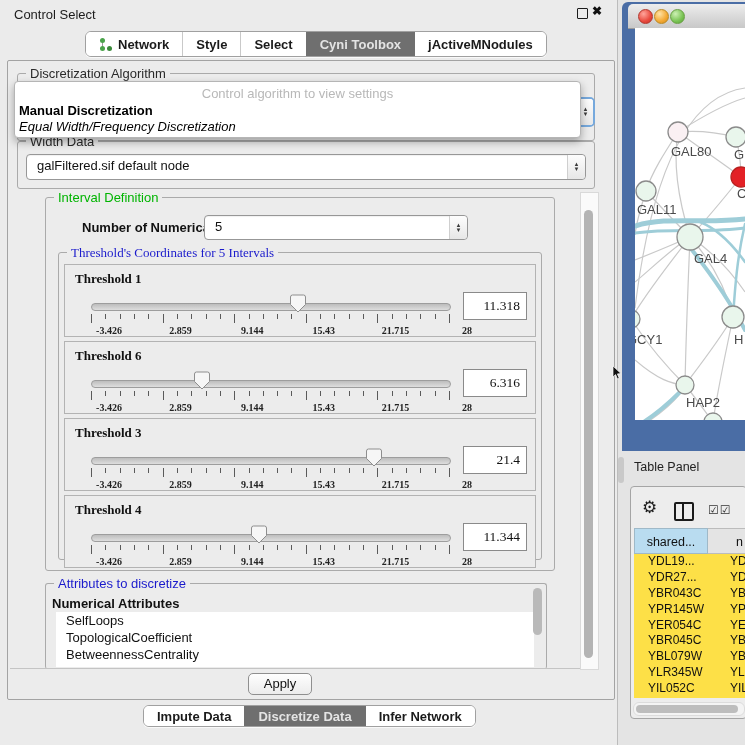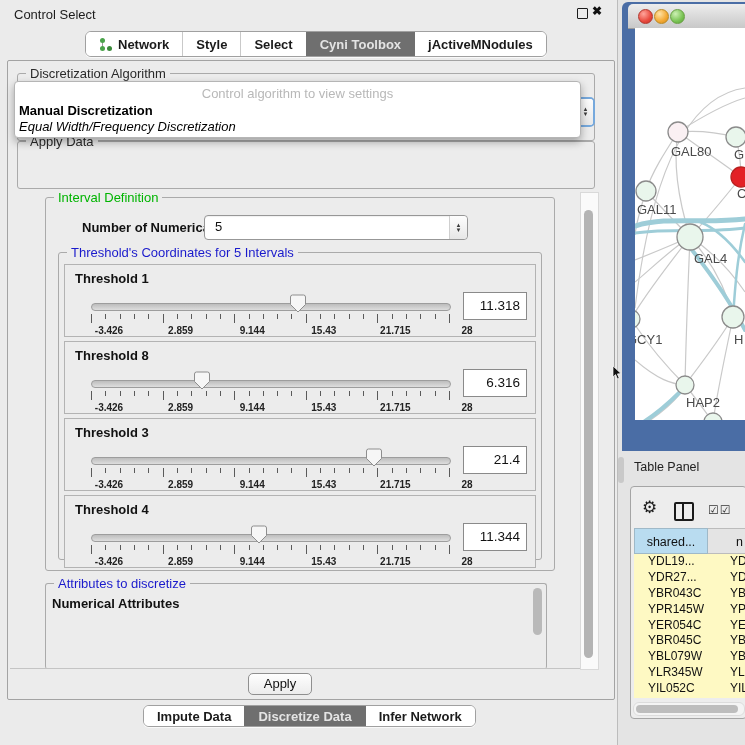--- a/index.html
+++ b/index.html
@@ -87,21 +87,21 @@
   #table-panel{position:absolute;left:630px;top:486px;width:115px;height:231px;border:1px solid #a5a5a5;border-radius:4px;background:#ededed;overflow:hidden;}
   #tp-gear{position:absolute;left:11px;top:10px;font-size:17px;color:#1d1d1d;font-family:"DejaVu Sans",sans-serif;}
   #tp-columns{position:absolute;left:43px;top:15px;width:16px;height:15px;border:2px solid #1a1a1a;border-radius:2px;}
   #tp-columns::after{content:"";position:absolute;left:6px;top:0;width:2px;height:15px;background:#1a1a1a;}
   #tp-checks{position:absolute;left:77px;top:16px;font-size:12px;color:#333;letter-spacing:1px;font-family:"DejaVu Sans",sans-serif;}
   #tp-table{position:absolute;left:3px;top:41px;right:0;}
   #tp-head{display:flex;height:26px;}
   .hcell{font-size:12.5px;line-height:26px;border:1px solid #9fb9c8;}
   #hcell-0{width:72px;text-align:center;background:#b9dcf0;}
   #hcell-1{flex:1;background:#e4e4e4;border-color:#bcbcbc;border-left:none;padding-left:28px;}
-  #tp-rows{position:absolute;left:3px;top:67px;right:0;height:144px;overflow:hidden;background:#fef9c3;}
+  #tp-rows{position:absolute;left:3px;top:67px;right:0;height:144px;overflow:hidden;background:#fde047;}
   .trow{display:flex;height:15.9px;font-size:12px;}
   .tcell0{width:74px;padding-left:14px;white-space:nowrap;overflow:hidden;}
   .tcell1{flex:1;padding-left:8px;white-space:nowrap;overflow:hidden;}
   #tp-hscroll{position:absolute;left:2px;top:215px;width:110px;height:12px;background:#f4f4f4;border:1px solid #dcdcdc;border-radius:6px;}
   #tp-hscroll .hthumb{position:absolute;left:2px;top:1.5px;width:102px;height:8px;border-radius:4px;background:#bdbdbd;}
 
   #cursor{position:absolute;left:612px;top:366px;z-index:50;}
 </style>
 </head>
 <body>
@@ -141,35 +141,42 @@
           <span>▼</span>
         </span>
     </div>
     <div id="algo-popup">
       <div class="ph">Control algorithm to view settings</div>
       <div class="opt opt1">Manual Discretization</div>
       <div class="opt opt2">Equal Width/Frequency Discretization</div>
     </div>
 
     <div class="groupbox" style="left:9px;top:80px;width:576px;height:46px;">
-      <span class="gtitle">Apply Data</span>
+      <span class="gtitle">Width Data</span>
+      <div class="combo" style="left:8px;top:12px;right:8px;height:24px;">
+        <span class="txt">galFiltered.sif default node</span>
+        <span class="stepper">
+            <span>▲</span>
+            <span>▼</span>
+          </span>
+      </div>
     </div>
 
     <div class="groupbox" style="left:37px;top:136px;width:508px;height:372px;">
       <span class="gtitle" style="color:#00b400;">Interval Definition</span>
       <div style="position:absolute;left:36px;top:22px;font-size:13px;font-weight:bold;">Number of Numerical</div>
       <div class="combo" style="left:158px;top:17px;width:262px;height:23px;">
         <span class="txt">5</span>
         <span class="stepper">
             <span>▲</span>
             <span>▼</span>
           </span>
       </div>
 
-      <div class="groupbox" style="left:12px;top:54px;width:482px;height:306px;">
+      <div class="groupbox" style="left:12px;top:54px;width:482px;height:306px;font-family:Liberation Serif, serif;">
         <span class="gtitle" style="color:#1a1acc;">Threshold's Coordinates for 5 Intervals</span>
         <div id="threshold-rows" style="position:absolute;left:5px;top:11px;right:5px;">
             <div class="t-row">
     <div class="t-label">Threshold 1</div>
     <div class="slider">
       <div class="track"></div>
       <svg class="thumb" width="20" height="19" viewBox="0 0 20 19" style="left: 57.7197%;">
         <path d="M2.5,3 Q2.5,1 4.5,1 L15.5,1 Q17.5,1 17.5,3 L17.5,10.5 L10,18 L2.5,10.5 Z" fill="#f6f6f6" stroke="#8e8e8e"></path>
       </svg>
       <div class="ticks">
@@ -205,21 +212,21 @@
                   <span style="left: 20%;">2.859</span>
                   <span style="left: 40%;">9.144</span>
                   <span style="left: 60%;">15.43</span>
                   <span style="left: 80%;">21.715</span>
                   <span style="left: 100%;">28</span>
                 </div>
     </div>
     <div class="t-value">11.318</div>
   </div>
             <div class="t-row">
-    <div class="t-label">Threshold 8</div>
+    <div class="t-label">Threshold 6</div>
     <div class="slider">
       <div class="track"></div>
       <svg class="thumb" width="20" height="19" viewBox="0 0 20 19" style="left: 30.9998%;">
         <path d="M2.5,3 Q2.5,1 4.5,1 L15.5,1 Q17.5,1 17.5,3 L17.5,10.5 L10,18 L2.5,10.5 Z" fill="#f6f6f6" stroke="#8e8e8e"></path>
       </svg>
       <div class="ticks">
                   <i class="major" style="left: 0%;"></i>
                   <i class="" style="left: 4%;"></i>
                   <i class="" style="left: 8%;"></i>
                   <i class="" style="left: 12%;"></i>
@@ -349,20 +356,25 @@
     </div>
     <div class="t-value">11.344</div>
   </div>
           </div>
       </div>
     </div>
 
     <div class="groupbox" style="left:37px;top:522px;width:500px;height:85px;border-bottom:none;">
       <span class="gtitle" style="color:#1a1acc;">Attributes to discretize</span>
       <div style="position:absolute;left:6px;top:12px;font-size:13px;font-weight:bold;">Numerical Attributes</div>
+      <div id="attr-list">
+          <div class="attr-item">SelfLoops</div>
+          <div class="attr-item">TopologicalCoefficient</div>
+          <div class="attr-item">BetweennessCentrality</div>
+        </div>
       <div id="attr-scroll"></div>
     </div>
 
     <div id="vp-sep"></div>
     <div id="main-scroll">
         <div class="mthumb"></div>
       </div>
 
     <div id="apply-btn">Apply</div>
   </div>

